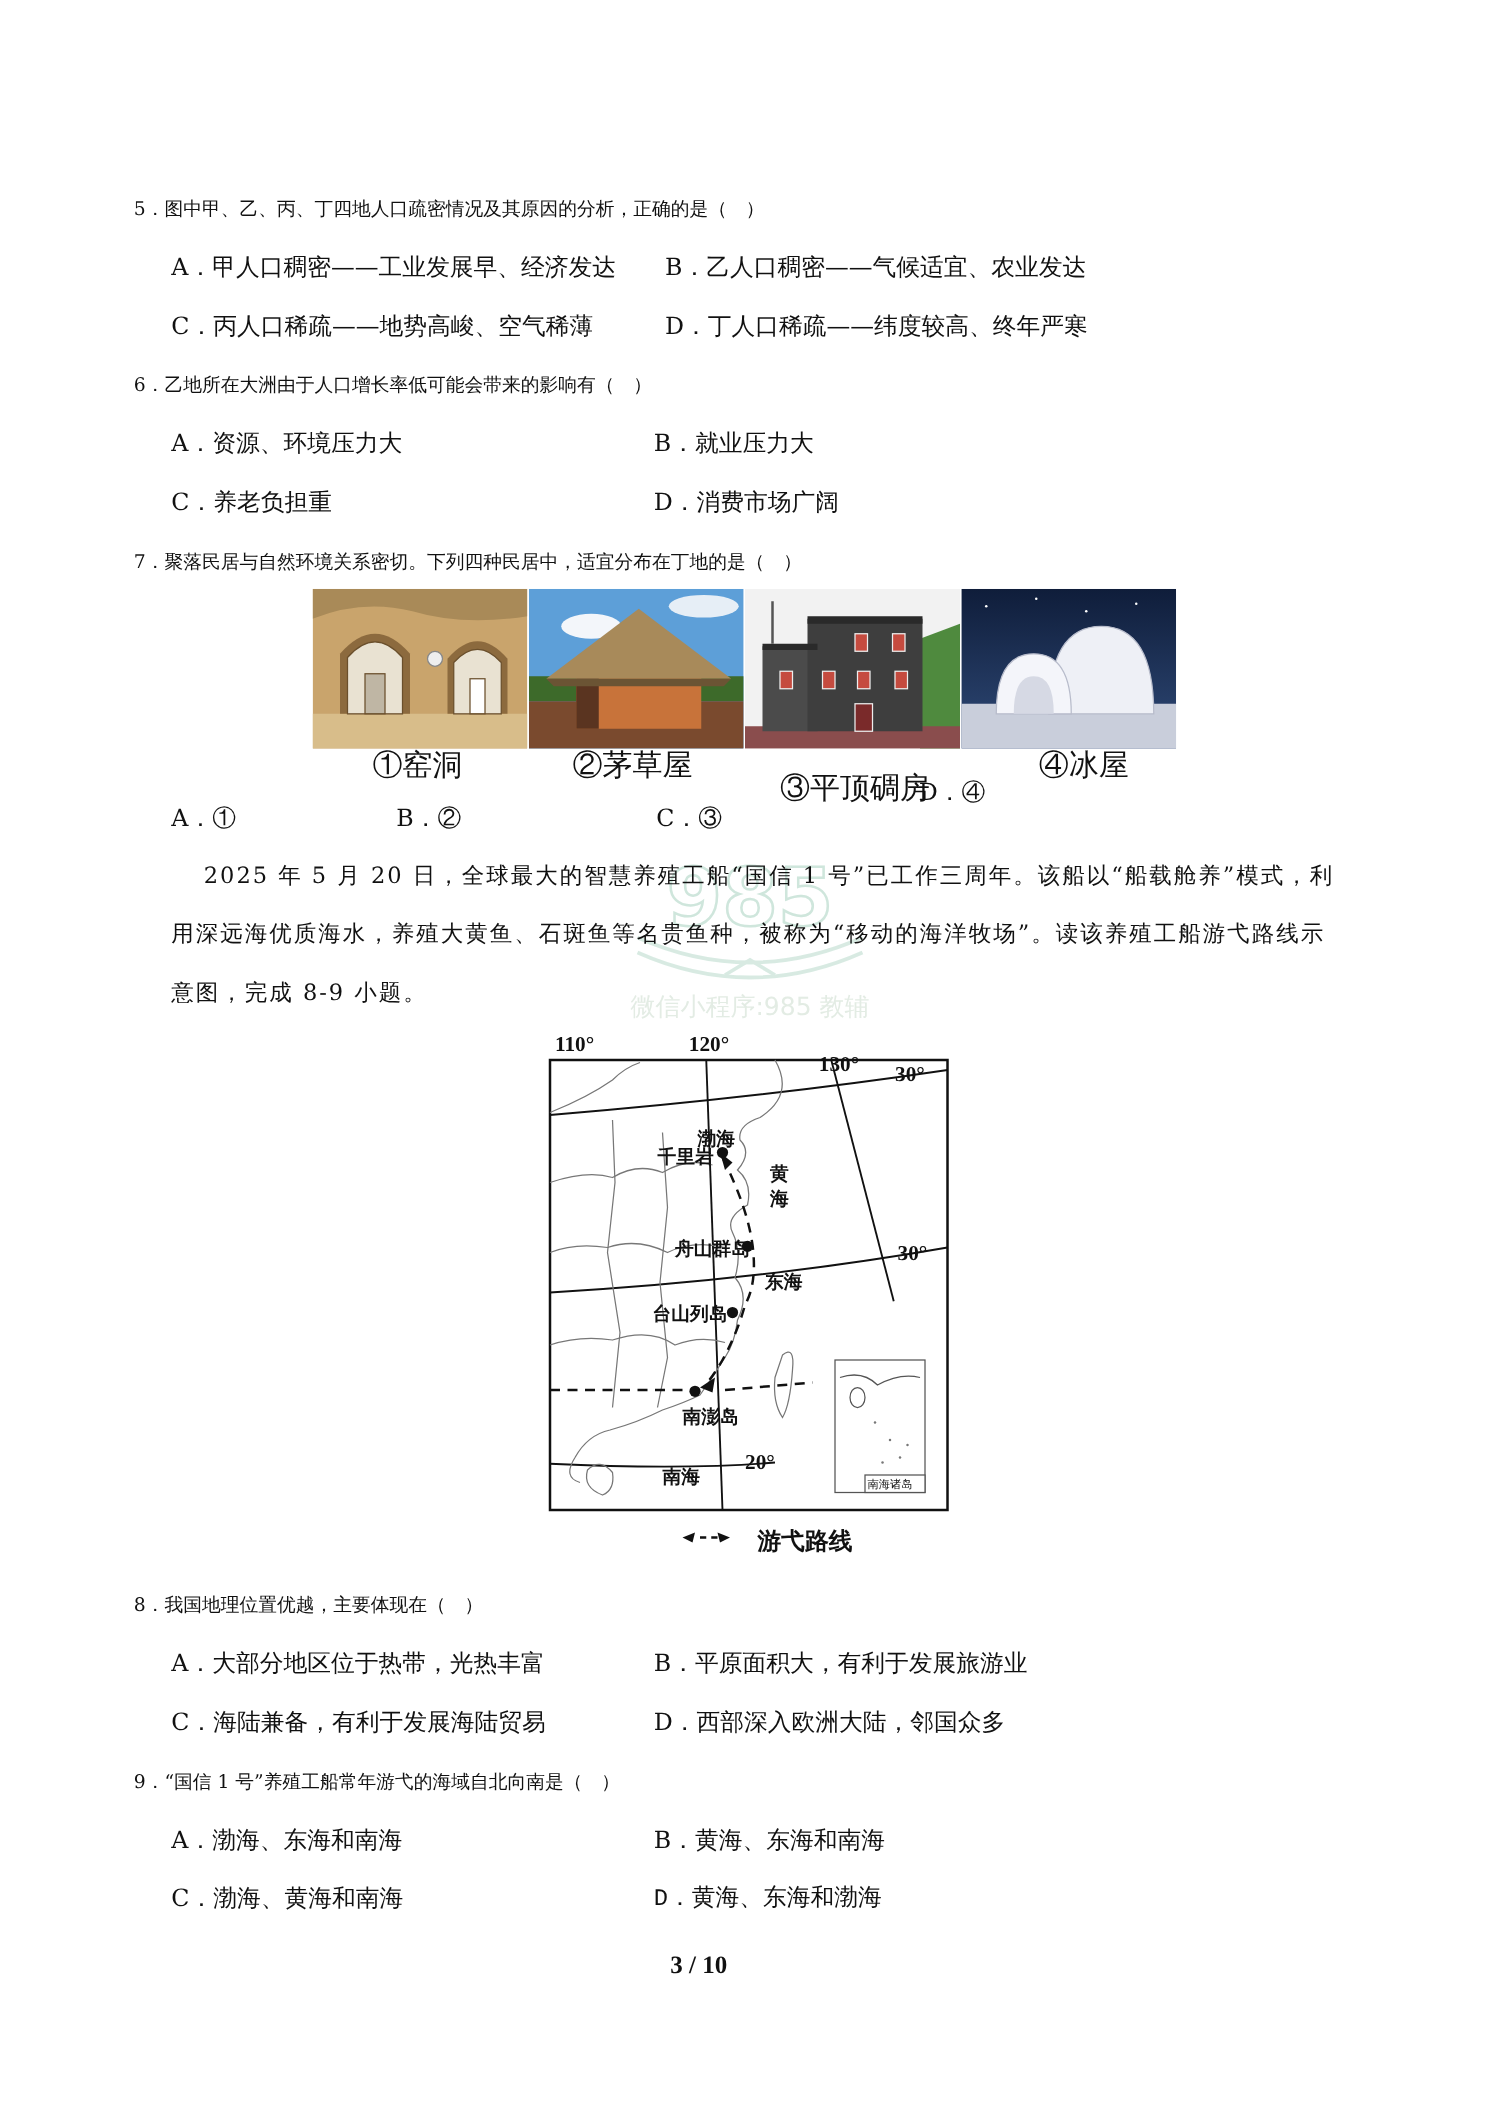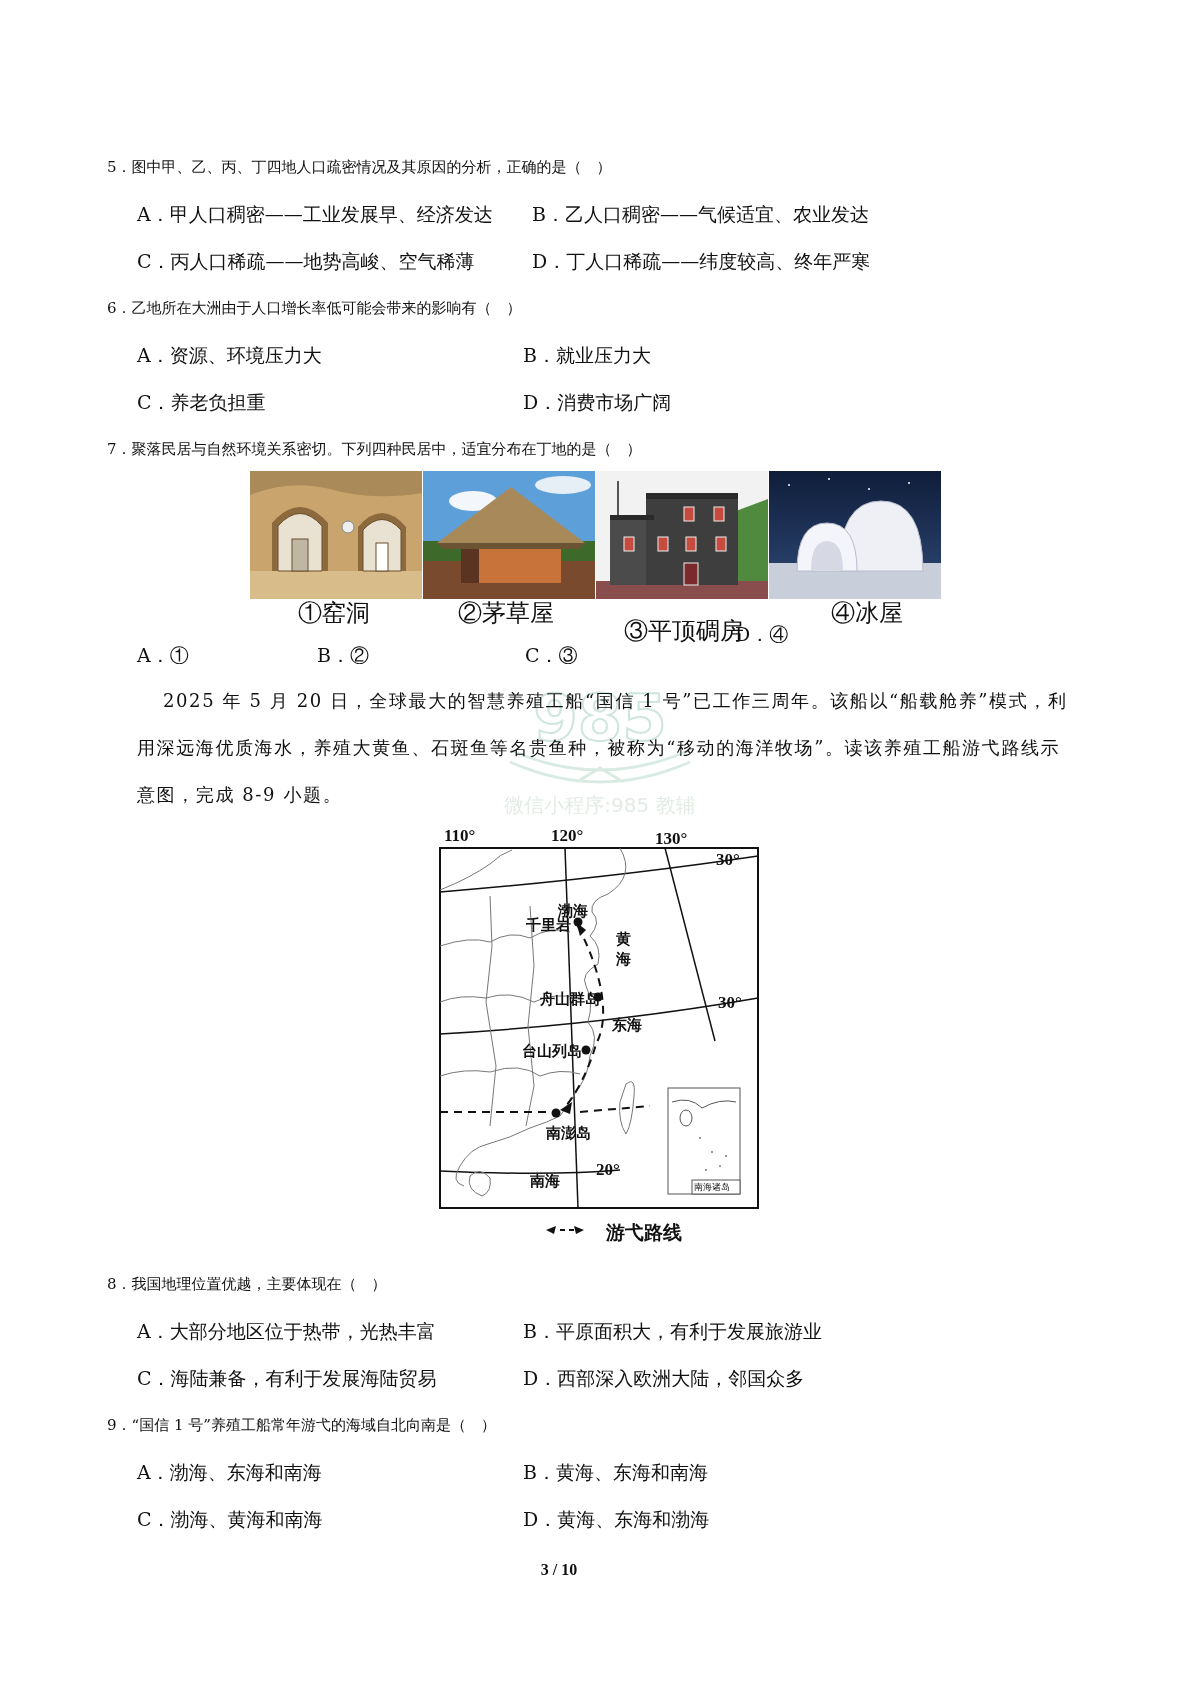--- a/index.html
+++ b/index.html
@@ -5,21 +5,21 @@
   html, body { margin:0; padding:0; background:#ffffff; }
   body { width:1190px; height:1683px; position:relative; overflow:hidden;
          font-family:"DejaVu Serif","Liberation Serif",serif; color:#111; }
   .q { position:absolute; left:107px; font-size:15px; line-height:24px; white-space:nowrap; }
   .opt { position:absolute; font-size:19px; line-height:24px; white-space:nowrap; }
   .para { position:absolute; left:137px; font-size:18px; line-height:24px; white-space:nowrap; letter-spacing:1.6px; }
   .para.first { left:163px; }
   .photo { position:absolute; top:471px; height:128px; width:172px; overflow:hidden; }
   .caption { position:absolute; top:598px; font-size:24px; line-height:30px; white-space:nowrap; font-family:"Liberation Serif","DejaVu Serif",serif; }
   .watermark { position:absolute; left:470px; top:640px; width:260px; height:180px; pointer-events:none; }
-  .footer { position:absolute; left:0; width:1118px; top:1561px; text-align:center; font-weight:bold; font-size:16px; font-family:"Liberation Serif",serif; }
+  .footer { position:absolute; left:0; width:1118px; top:1561px; text-align:center; font-weight:bold; font-size:20px; font-family:"Liberation Serif",serif; }
   .map-wrap { position:absolute; left:430px; top:826px; width:340px; height:420px; }
   .map-label { position:absolute; font-family:"DejaVu Sans","Liberation Sans",sans-serif; font-size:15px; font-weight:bold; white-space:nowrap; }
   .deg { position:absolute; font-family:"Liberation Serif",serif; font-size:17px; font-weight:bold; }
 </style>
 </head>
 <body>
 
 <div class="watermark">
   <svg width="260" height="180" viewBox="0 0 260 180">
     <g fill="none" stroke="#cfe6dc" stroke-width="3" opacity="0.8">
@@ -180,21 +180,21 @@
       </g>
     <rect x="262" y="354" width="48" height="14" fill="#fff" stroke="#555" stroke-width="1"></rect>
 
     <path d="M116 404 L126 400 L124 408 Z" fill="#111"></path>
     <line x1="130" y1="404" x2="146" y2="404" stroke="#111" stroke-width="2" stroke-dasharray="5 4"></line>
     <path d="M154 404 L144 400 L146 408 Z" fill="#111"></path>
   </svg>
 
   <div class="deg" style="left:14px;top:0px;">110°</div>
   <div class="deg" style="left:121px;top:0px;">120°</div>
-  <div class="deg" style="left:225px;top:3px;">130°</div>
+  <div class="deg" style="left:225px;top:16px;">130°</div>
   <div class="deg" style="left:286px;top:24px;">30°</div>
   <div class="deg" style="left:288px;top:167px;">30°</div>
   <div class="deg" style="left:166px;top:334px;">20°</div>
 
   <div class="map-label" style="left:128px;top:76px;">渤海</div>
   <div class="map-label" style="left:96px;top:90px;">千里岩</div>
   <div class="map-label" style="left:186px;top:104px;">黄</div>
   <div class="map-label" style="left:186px;top:124px;">海</div>
   <div class="map-label" style="left:110px;top:164px;">舟山群岛</div>
   <div class="map-label" style="left:182px;top:190px;">东海</div>
@@ -208,15 +208,15 @@
 <div class="q" style="top:1272px;">8．我国地理位置优越，主要体现在（　）</div>
 <div class="opt" style="left:137px;top:1319px;">A．大部分地区位于热带，光热丰富</div>
 <div class="opt" style="left:523px;top:1319px;">B．平原面积大，有利于发展旅游业</div>
 <div class="opt" style="left:137px;top:1366px;">C．海陆兼备，有利于发展海陆贸易</div>
 <div class="opt" style="left:523px;top:1366px;">D．西部深入欧洲大陆，邻国众多</div>
 
 <div class="q" style="top:1413px;">9．“国信 1 号”养殖工船常年游弋的海域自北向南是（　）</div>
 <div class="opt" style="left:137px;top:1460px;">A．渤海、东海和南海</div>
 <div class="opt" style="left:523px;top:1460px;">B．黄海、东海和南海</div>
 <div class="opt" style="left:137px;top:1507px;">C．渤海、黄海和南海</div>
-<div class="opt" style="left:523px;top:1507px;">D．黄海、东海和渤海</div>
+<div class="opt" style="left:523px;top:1507px;font-family:Liberation Mono, monospace;">D．黄海、东海和渤海</div>
 
 <div class="footer">3 / 10</div>
 
 </body></html>

